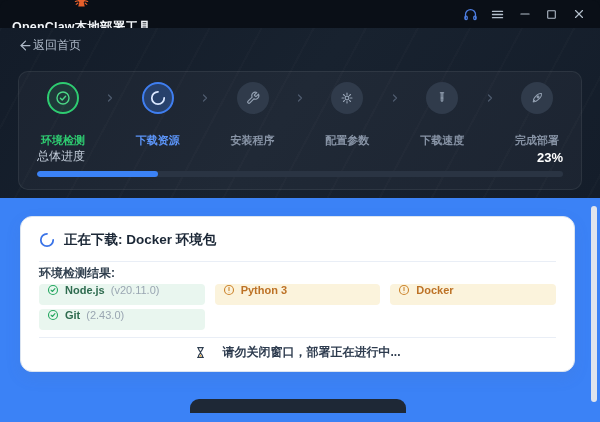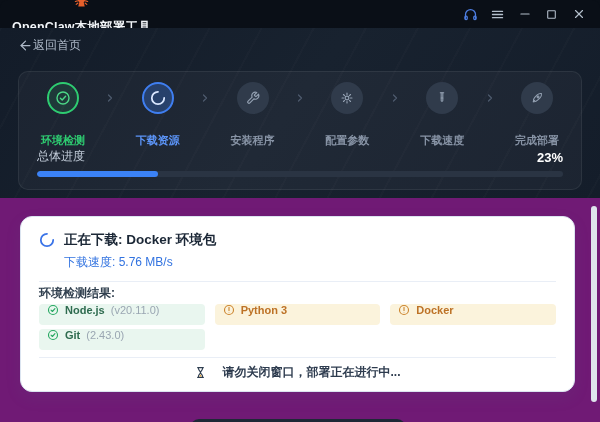--- a/index.html
+++ b/index.html
@@ -31,21 +31,21 @@
   .step.pending .step-label  { color:#8793a5; }
   .step-label { font-size:11px; font-weight:bold; line-height:12px; white-space:nowrap; }
   .sep { color:#4e5b6e; margin-top:10px; }
   .progress-row { margin-top:2px; display:flex; justify-content:space-between; align-items:flex-end; }
   .progress-label { color:#c3cdda; font-size:12px; }
   .progress-pct { color:#ffffff; font-size:13px; font-weight:bold; }
   .progress-track { margin-top:6px; height:6px; background:#2a3443; border-radius:3px; overflow:hidden; }
   .progress-fill { height:100%; background:#3b82f6; border-radius:3px; width:0; }
 
   
-  .light-area { height:224px; background:#701a75; padding:18px 25px 0 20px; position:relative; }
+  .light-area { height:224px; background:#3b82f6; padding:18px 25px 0 20px; position:relative; }
   .card { background:#ffffff; border:1px solid #dbe4f0; border-radius:12px; padding:14px 18px 12px; box-shadow:0 6px 16px rgba(90,110,150,0.10); }
   .dl-row { display:flex; align-items:center; gap:9px; height:18px; }
   .dl-title { font-size:13.5px; font-weight:bold; color:#1b2736; }
   .spin { color:#3b74e8; }
   .dl-speed { margin:7px 0 0 25px; font-size:12px; color:#3273e0; line-height:13px; }
   .divider { border:none; border-top:1px solid #e9eef6; margin:12px 0 5px; }
   .divider.second { margin:7px 0 7px; }
   .env-heading { font-size:12px; font-weight:bold; color:#31404f; line-height:13px; margin-bottom:4px; }
   .chips { display:grid; grid-template-columns:repeat(3,1fr); gap:4px 10px; }
   .chip { display:flex; gap:6px; height:21px; padding:0 8px; border-radius:4px; font-size:11px; font-weight:bold; overflow:hidden; white-space:nowrap; }
@@ -222,21 +222,20 @@
   <section class="light-area">
     <div class="card">
       <div class="dl-row">
         <span class="spin">
           <svg width="16" height="16" viewBox="0 0 16 16" fill="none" stroke="currentColor" stroke-width="1.8" stroke-linecap="round">
             <path d="M8 1.8 A6.2 6.2 0 1 0 14.2 8"></path>
           </svg>
         </span>
         <span class="dl-title">正在下载: Docker 环境包</span>
       </div>
-      <div class="dl-speed">下载速度: 5.76 MB/s</div>
 
       <hr class="divider">
 
       <div class="env-heading">环境检测结果:</div>
       <div class="chips">
 
         <div class="chip ok">
           <span class="chip-icon">
             <svg width="12" height="12" viewBox="0 0 16 16" fill="none" stroke="currentColor" stroke-width="1.5" stroke-linecap="round" stroke-linejoin="round">
                 <circle cx="8" cy="8" r="6"></circle>

